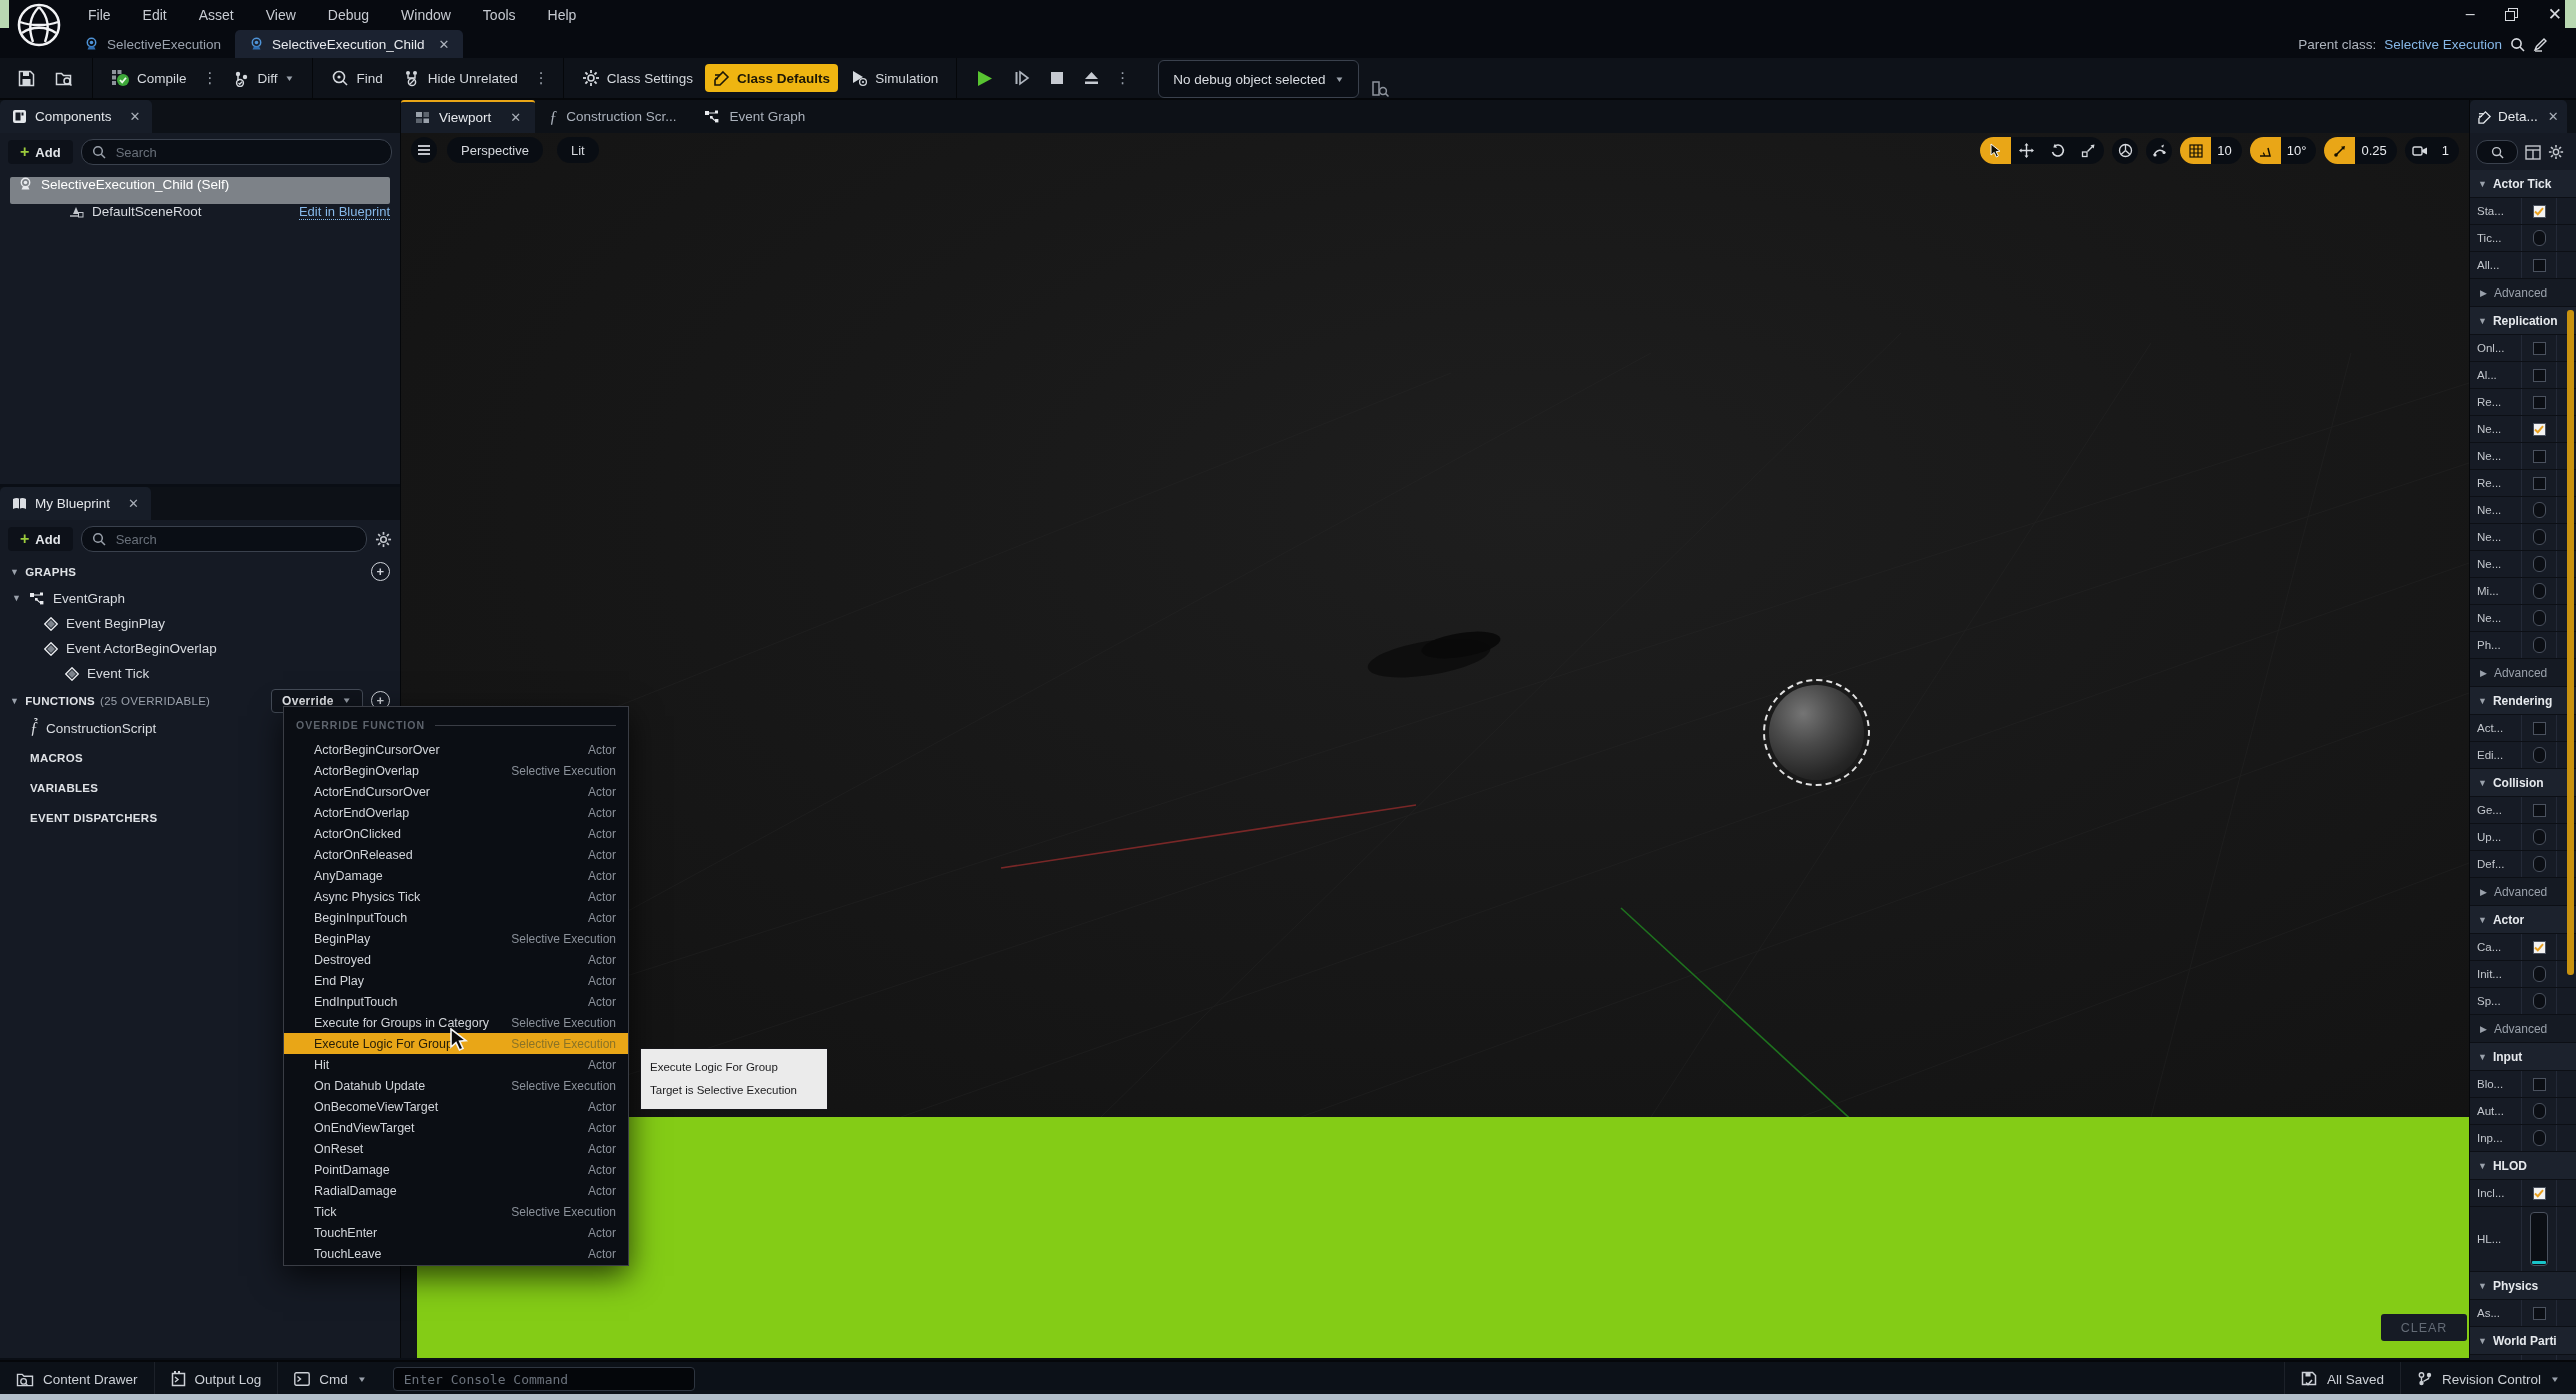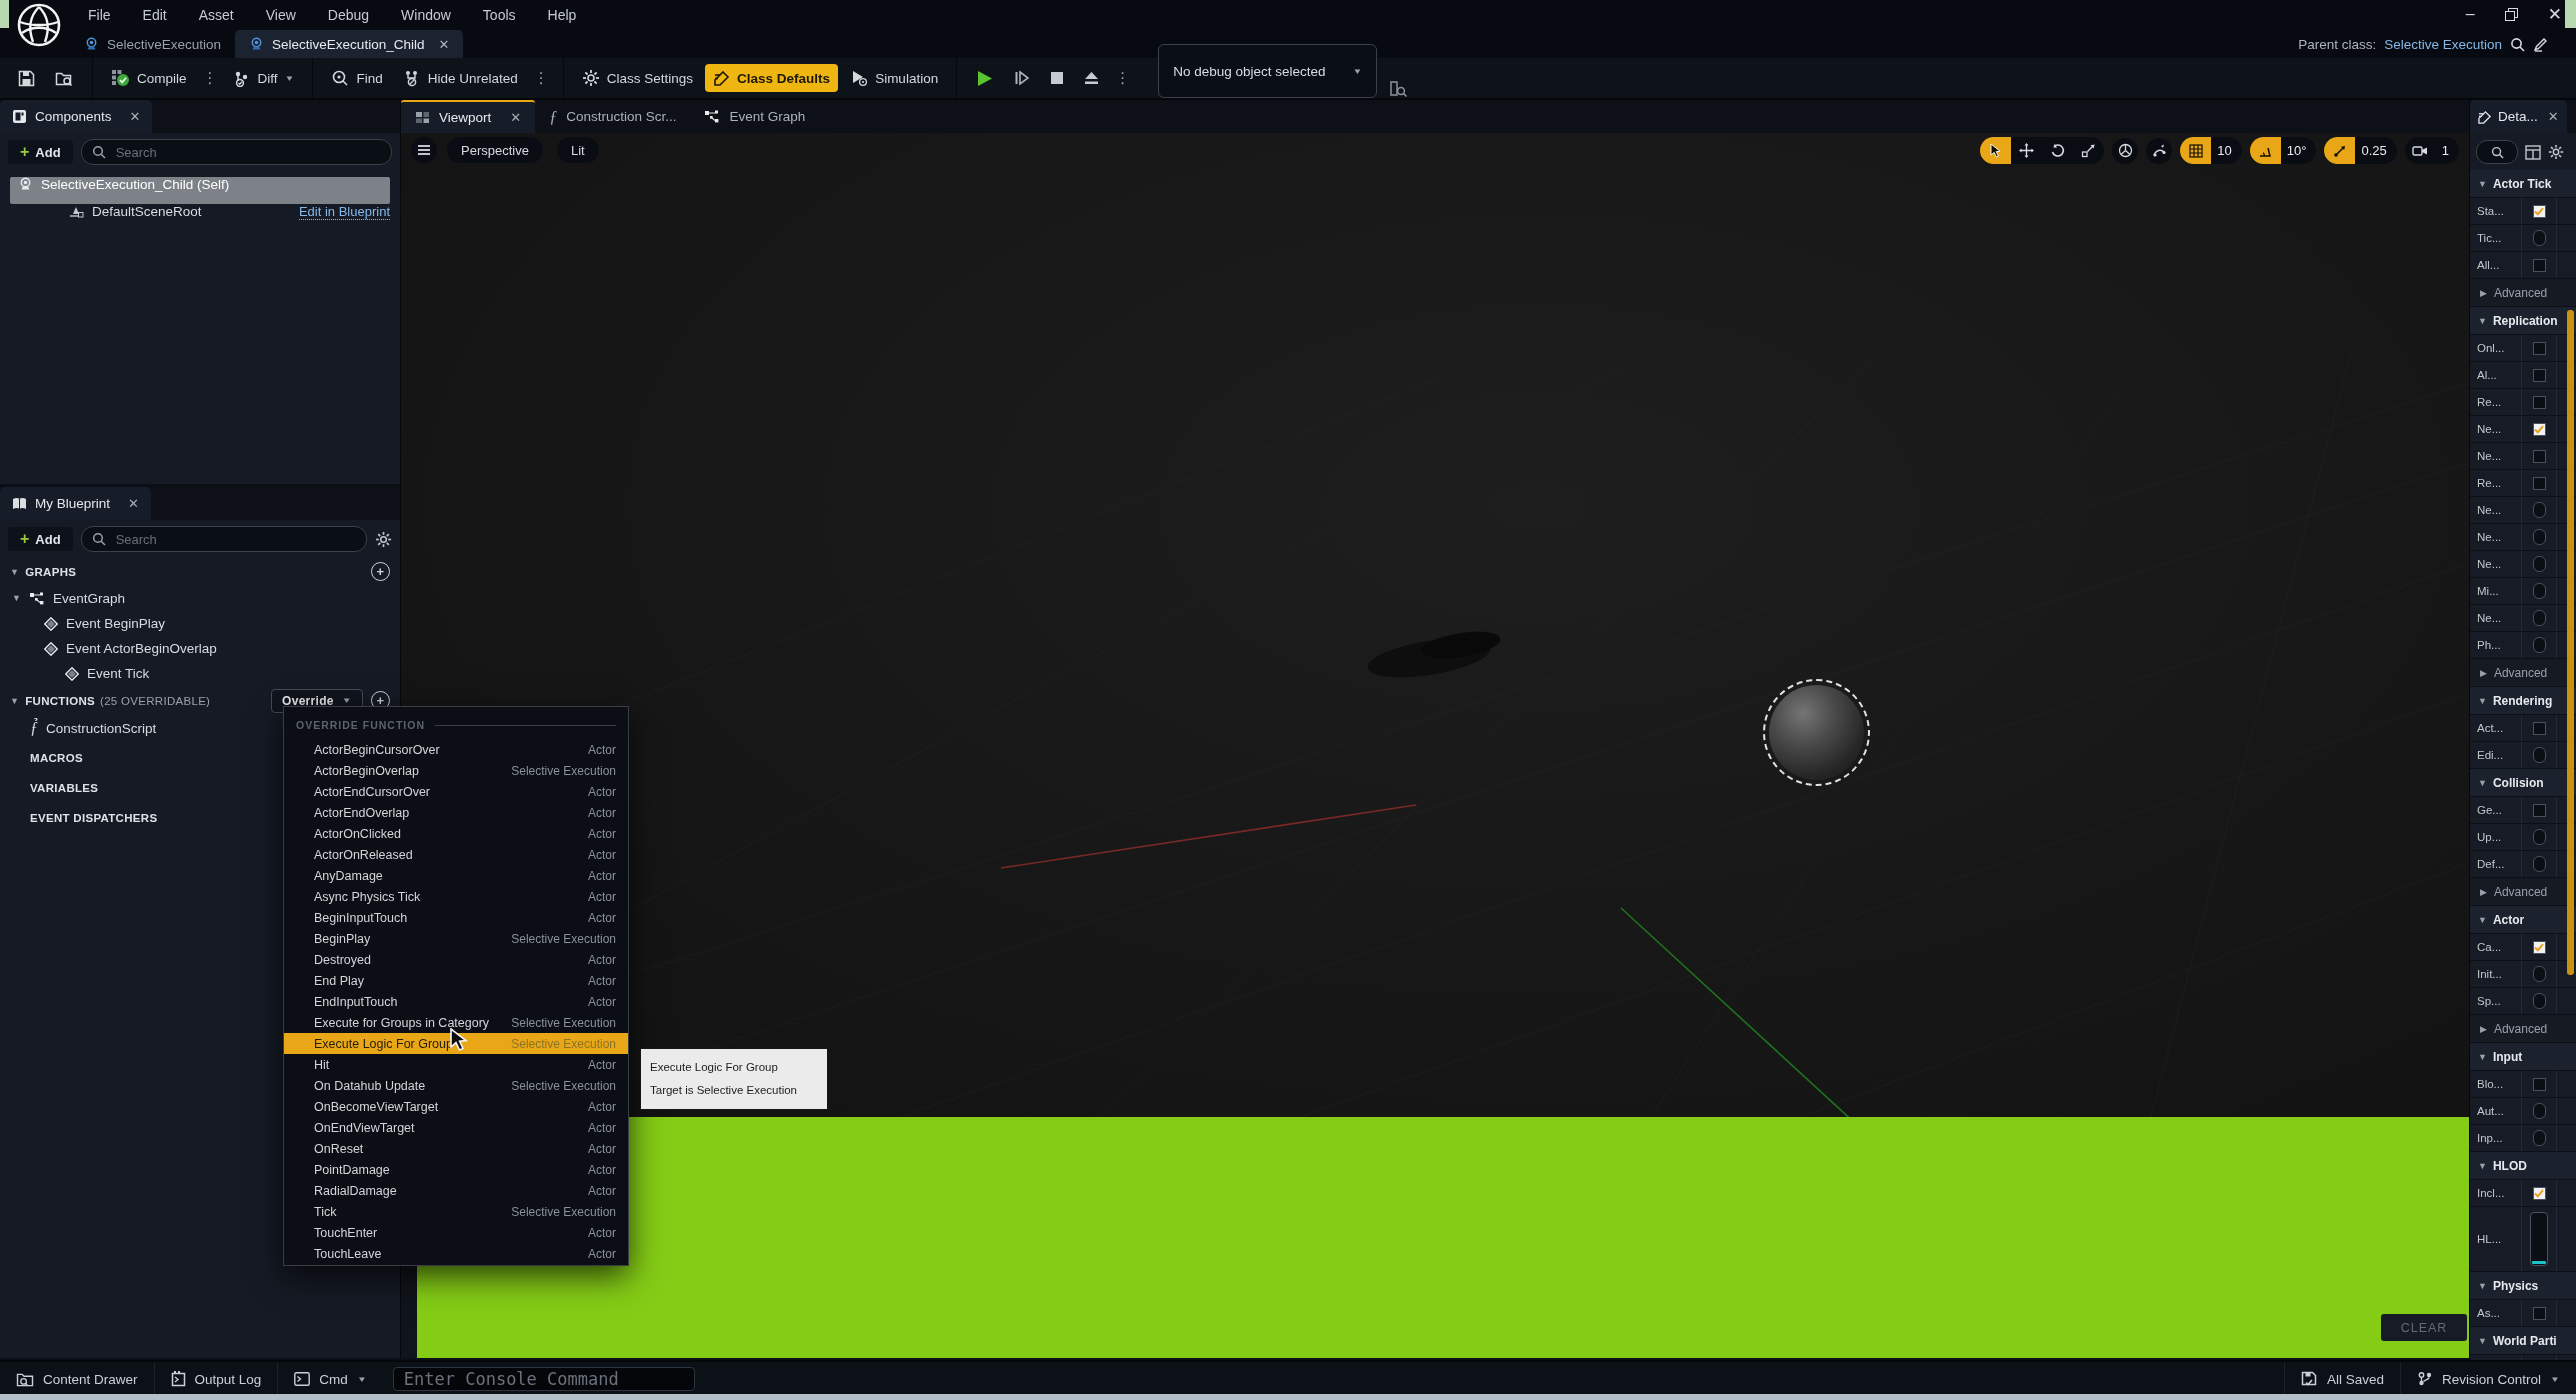--- a/index.html
+++ b/index.html
@@ -27,21 +27,21 @@
   .parentclass{position:absolute;right:28px;top:0;height:28px;display:flex;align-items:center;gap:8px;font-size:13.5px;color:#aeb4bd;}
   .parentclass .pc-link{color:#86b8e8;}
 
   
   .toolbar{position:absolute;left:0;top:58px;width:2576px;height:40px;background:#0e1219;display:flex;align-items:flex-end;border-bottom:2px solid #05070a;}
   .tb-group{display:flex;align-items:center;height:40px;padding:0 10px;border-right:1px solid #05070a;gap:4px;}
   .tb-btn{display:flex;align-items:center;gap:7px;height:28px;padding:0 8px;border-radius:4px;font-size:13.5px;color:#d4d8dd;white-space:nowrap;}
   .tb-kebab{color:#9aa1ab;font-size:15px;padding:0 4px;}
   .tb-btn.yellow{background:#efb511;color:#1d1806;font-weight:bold;}
   .chev{font-size:10px;color:#9aa1ab;transform:scaleY(.8);}
-  .debug-pill{display:flex;align-items:center;gap:27px;height:28px;padding:12px 14px;border:1px solid #3a414d;border-radius:6px;background:#0a0e15;font-size:13.5px;color:#dadde2;margin-left:14px;}
+  .debug-pill{display:flex;align-items:center;gap:9px;height:28px;padding:4px 14px;border:1px solid #3a414d;border-radius:6px;background:#0a0e15;font-size:13.5px;color:#dadde2;margin-left:14px;}
 
   
   .leftcol{position:absolute;left:0;top:100px;width:400px;height:1258px;}
   .panel{position:absolute;left:0;width:400px;background:#151a24;}
   .panel-tabbar{height:33px;background:#0d1117;display:flex;align-items:flex-end;}
   .panel-tab{height:33px;display:flex;align-items:center;gap:8px;padding:0 12px;background:#171d28;border-radius:5px 5px 0 0;font-size:13.5px;color:#e4e7eb;}
   .panel-tab .tabclose{margin-left:10px;color:#a9afb8;font-size:13px;}
   .panel-toolbar{display:flex;align-items:center;gap:8px;padding:6px 8px;}
   .add-btn{display:flex;align-items:center;gap:6px;background:#0d1119;border-radius:4px;height:24px;padding:0 12px;font-size:13px;color:#e2e5e9;font-weight:bold;}
   .add-plus{color:#9ccc3c;font-size:16px;font-weight:bold;}
@@ -97,21 +97,21 @@
   .det-scroll{position:absolute;right:2px;top:210px;width:7px;height:665px;background:#c9920f;border-radius:3px;}
   .assetbox{width:16px;height:52px;border:1px solid #4a515e;border-radius:4px;background:#0b0e14;position:relative;}
   .assetbox .cyan{position:absolute;left:1px;right:1px;bottom:1px;height:3px;background:#19c3c9;border-radius:1px;}
 
   
   .statusbar{position:absolute;left:0;top:1360px;width:2576px;height:34px;background:#0c1118;display:flex;align-items:center;border-top:2px solid #05070a;}
   .sb-item{display:flex;align-items:center;gap:9px;height:34px;padding:0 16px;font-size:13.5px;color:#ccd0d6;border-right:1px solid #1c2129;}
   .sb-right{margin-left:auto;display:flex;align-items:center;}
   .sb-item.noborder{border-right:none;}
   .console-input{margin-left:10px;width:280px;height:22px;background:#04060a;border:1px solid #2e3540;border-radius:4px;color:#aab1bb;
-                 font-family:"DejaVu Sans Mono",monospace;font-size:17px;padding:0 10px;}
+                 font-family:"DejaVu Sans Mono",monospace;font-size:13px;padding:0 10px;}
   .console-input::placeholder{color:#6b727c;}
   .bottom-strip{position:absolute;left:0;top:1394px;width:2576px;height:6px;background:#b3bfc9;}
 
   
   .ov-menu{position:absolute;left:283px;top:706px;width:344px;height:558px;background:#0b0e14;border:1px solid #3a3d45;box-shadow:0 10px 30px rgba(0,0,0,.7);z-index:40;}
   .ov-header{display:flex;align-items:center;gap:10px;height:28px;padding:4px 12px 0 12px;font-size:10.5px;font-weight:bold;letter-spacing:1px;color:#5d636c;}
   .ov-header .hline{flex:1;height:1px;background:#3a3d45;}
   .ov-item{display:flex;align-items:center;height:21px;padding:0 12px 0 30px;font-size:12.5px;color:#d2d5da;}
   .ov-item .ctx{margin-left:auto;color:#8b919a;font-size:12px;}
   .ov-item.hl{background:#e9a617;color:#241d08;}

